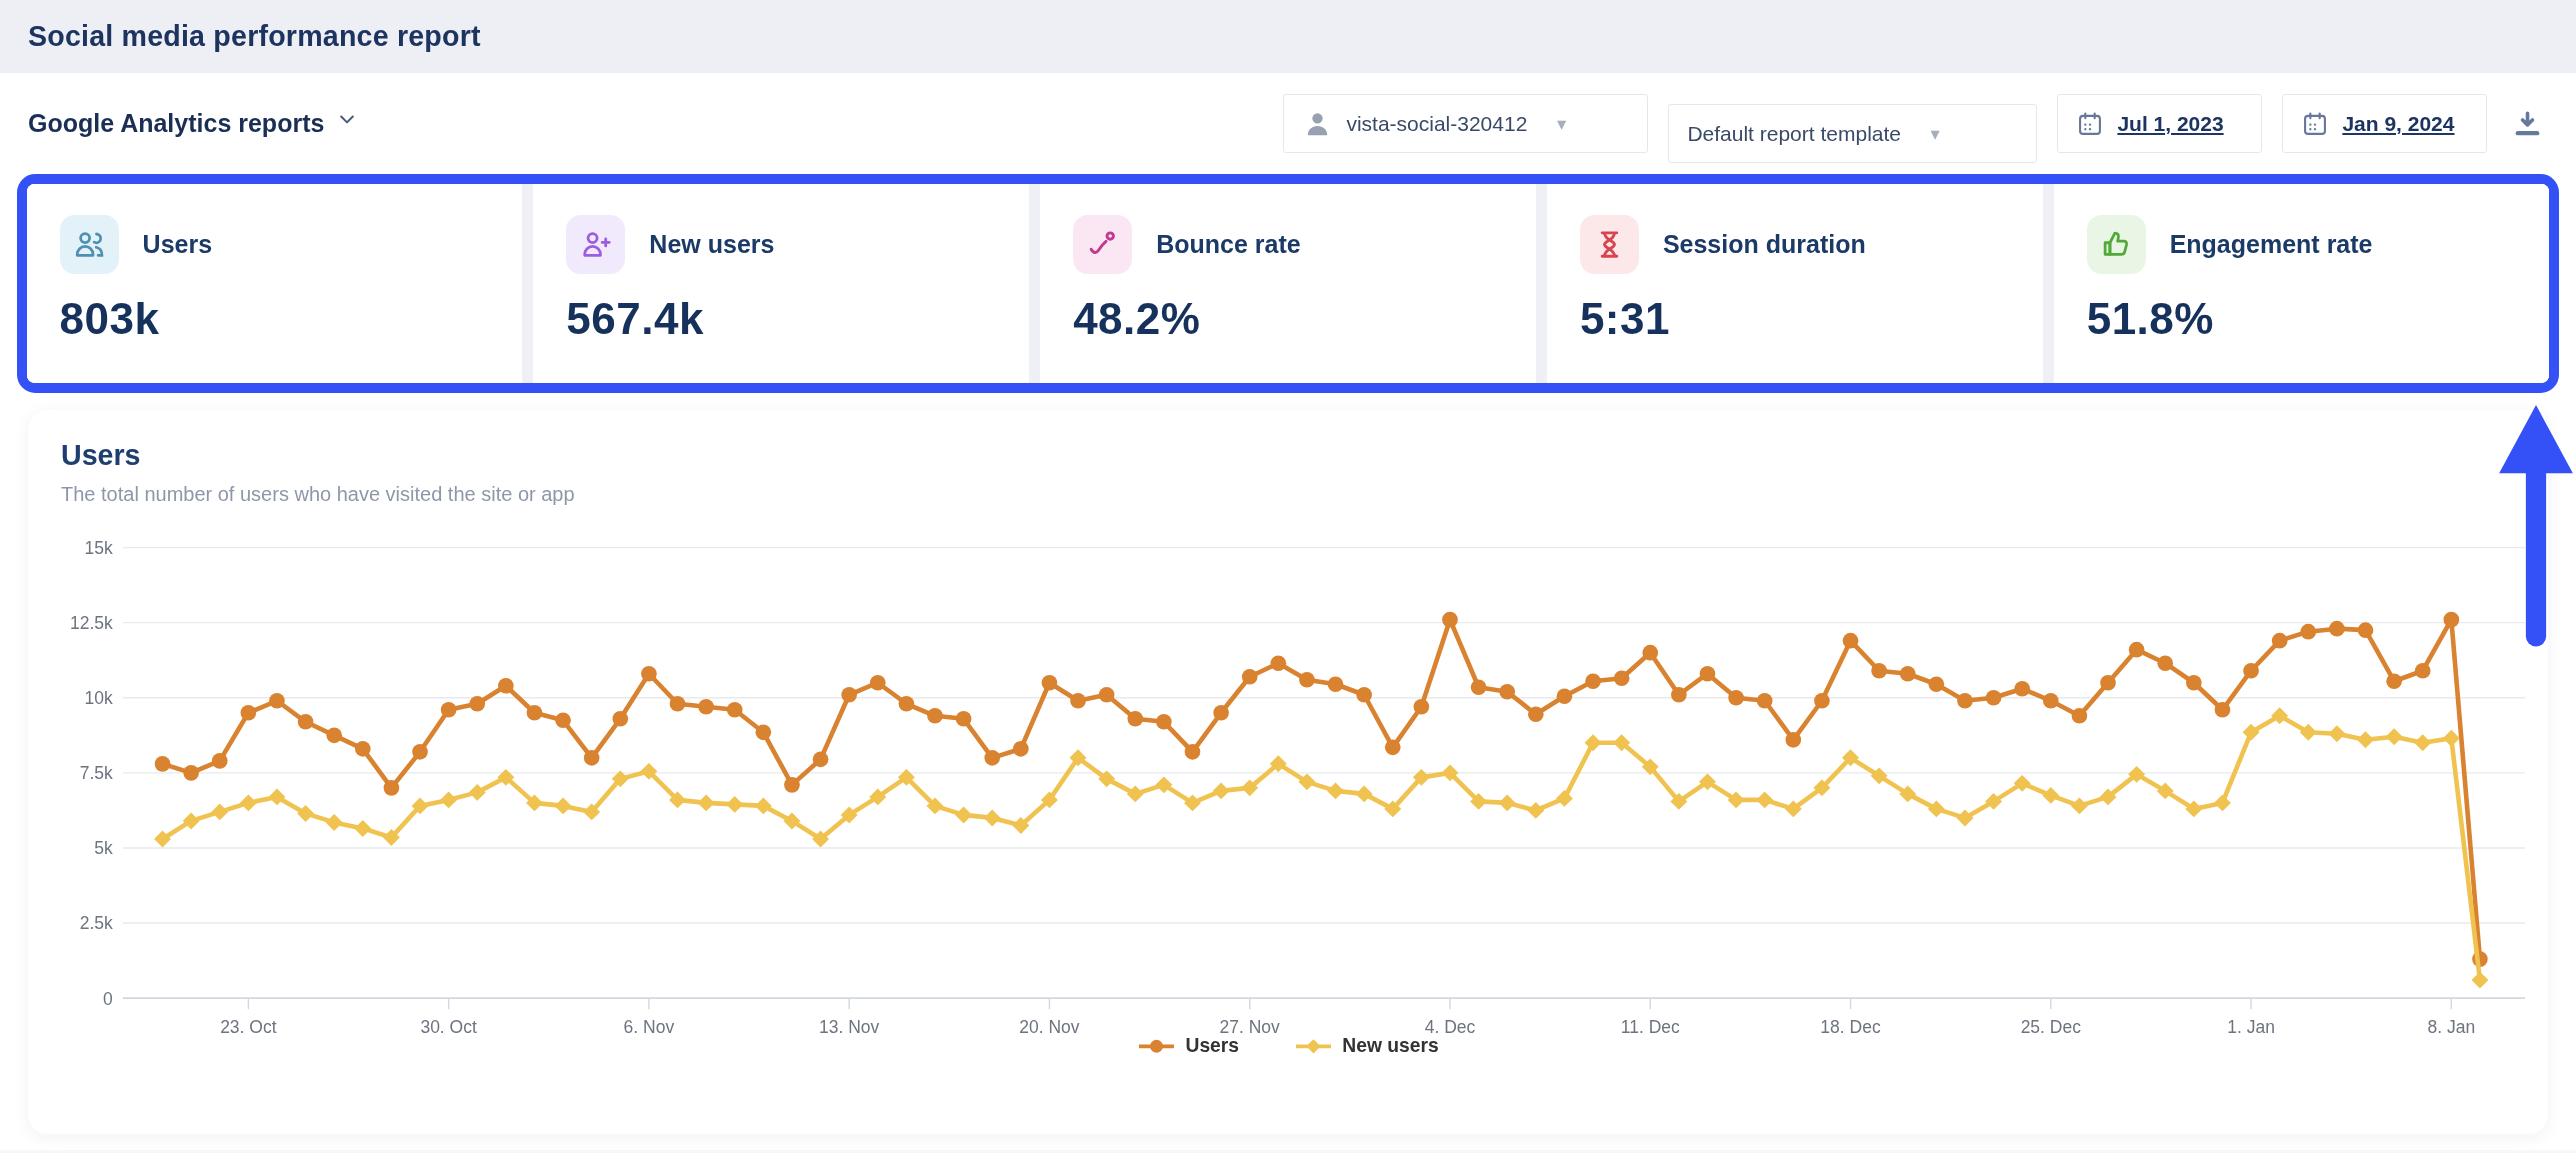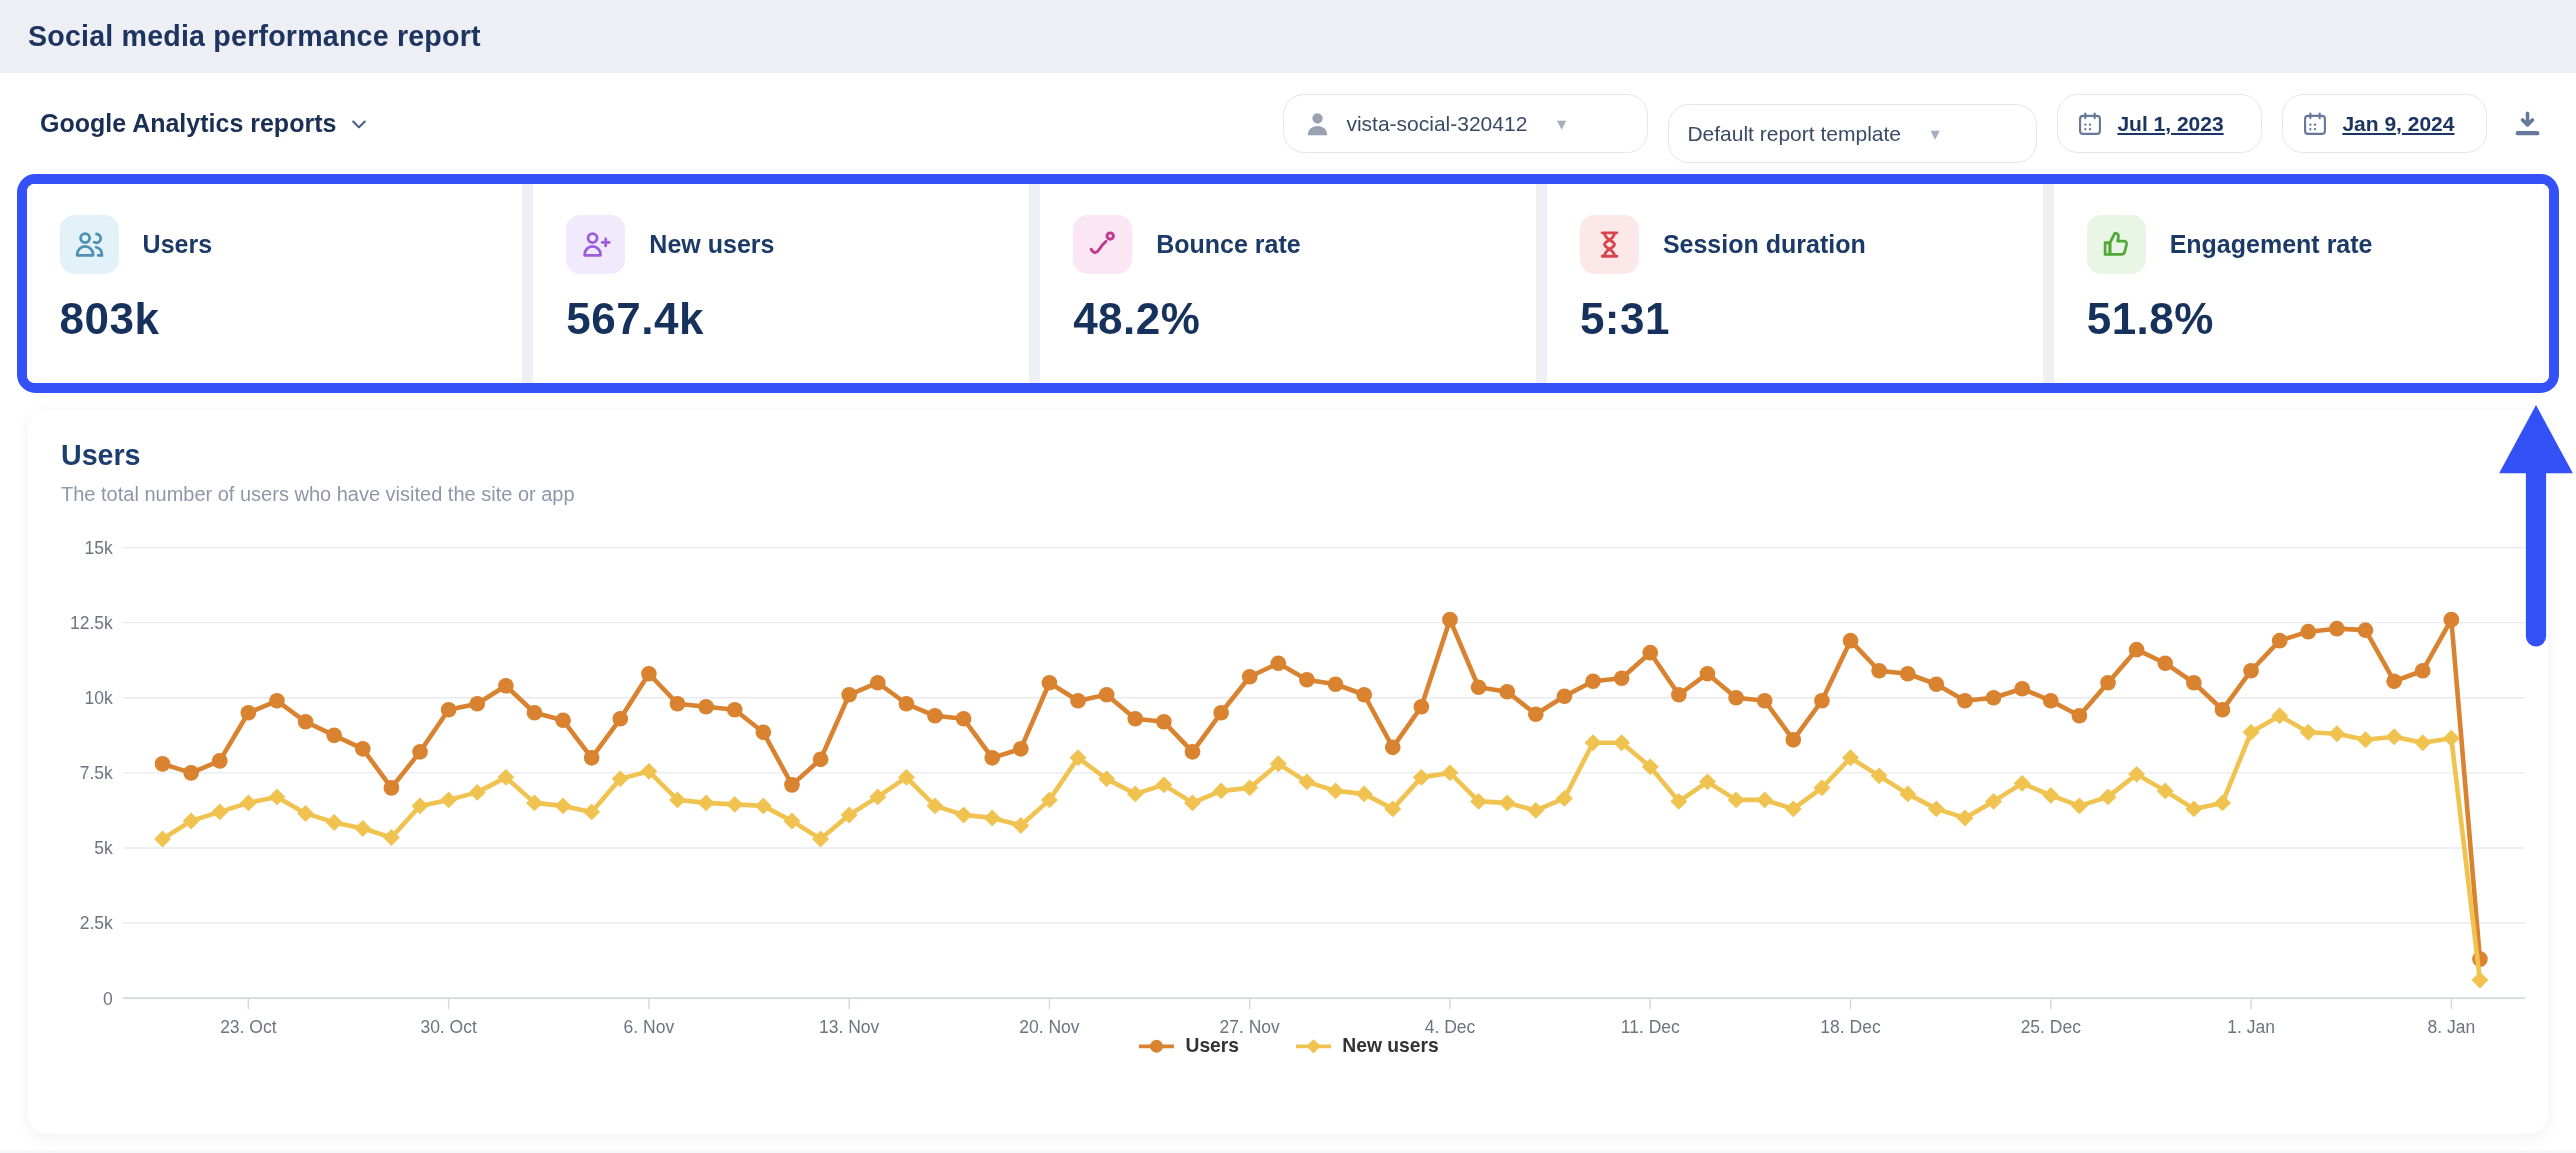--- a/index.html
+++ b/index.html
@@ -12,25 +12,25 @@
   body{
     width:2576px;height:1153px;overflow:hidden;position:relative;
     background:#f6f7fa;font-family:"Liberation Sans",sans-serif;color:var(--navy);
   }
   
   .page-header{height:73px;background:#edeff5;display:flex;align-items:center;padding:0 28px;}
   .page-header h1{font-size:28.6px;font-weight:600;color:#1d3460;margin:0;letter-spacing:0.2px;}
   
   .content{background:#ffffff;padding-bottom:16.6px;}
   .toolbar{height:101px;display:flex;align-items:center;padding:0 28px;background:#ffffff;}
-  .reports-dd{display:flex;align-items:center;gap:13px;cursor:pointer;margin-left:12px;}
+  .reports-dd{display:flex;align-items:flex-start;gap:13px;cursor:pointer;}
   .reports-dd .lbl{font-size:25px;font-weight:700;color:#1b2f55;}
   .chev{width:20px;height:20px;}
   .toolbar-right{margin-left:auto;display:flex;align-items:center;gap:20px;}
-  .control{height:59px;border:0.9px solid var(--border);border-radius:21px;background:#fff;
+  .control{height:59px;border:0.9px solid var(--border);border-radius:3px;background:#fff;
     display:flex;align-items:center;padding:0 18.4px;gap:13px;}
   .control .txt{font-size:21px;color:#3a4a66;}
   .control .caret{color:#a7aebc;font-size:18.4px;margin-left:16.6px;}
   .sel-account{width:365px;}
   .sel-template{width:369px;justify-content:flex-start;margin-top:20px;}
   .datebox{width:205px;text-decoration:underline;}
   .datebox .txt{color:#1d3460;font-weight:600;}
   .dl-btn{width:41px;height:41px;display:flex;align-items:center;justify-content:center;cursor:pointer;}
   
   .metrics-wrap{margin:0 16.6px;border:10px solid var(--accent);border-radius:18.4px;background:#eef0f5;}

